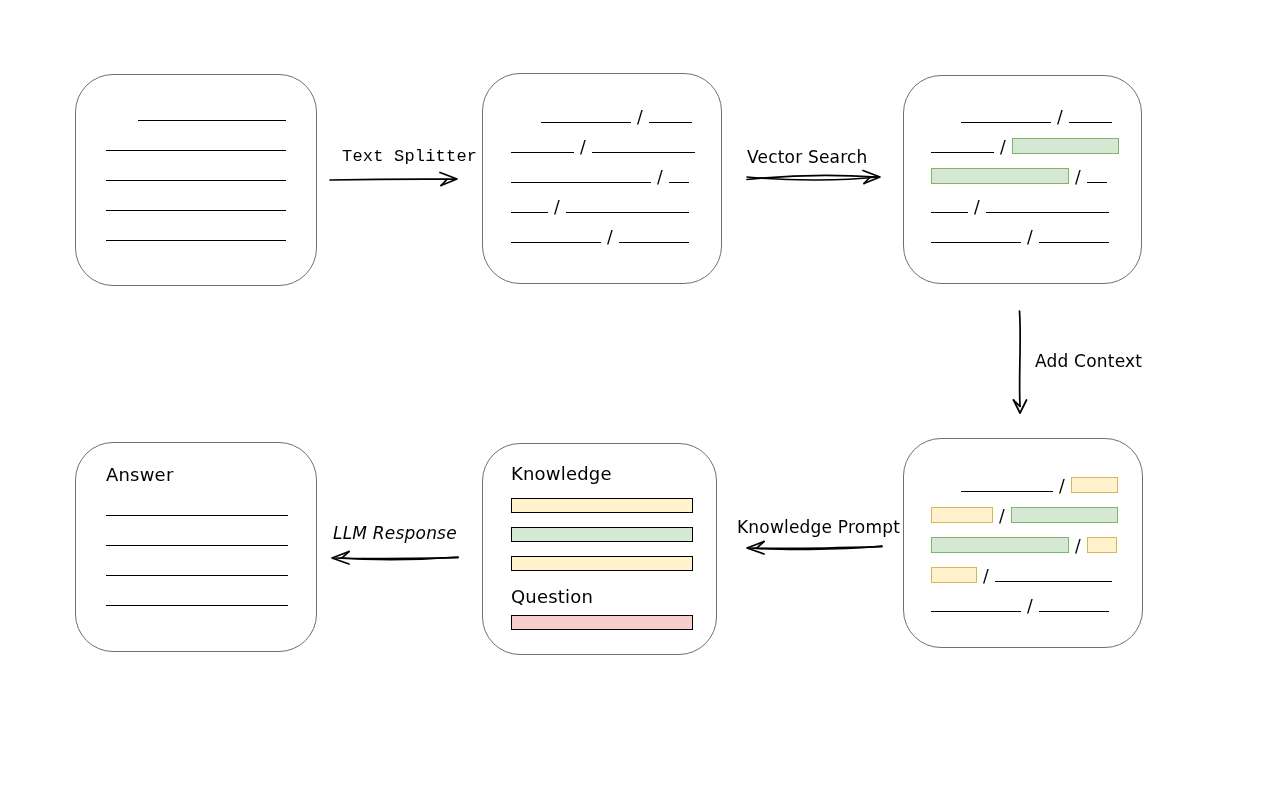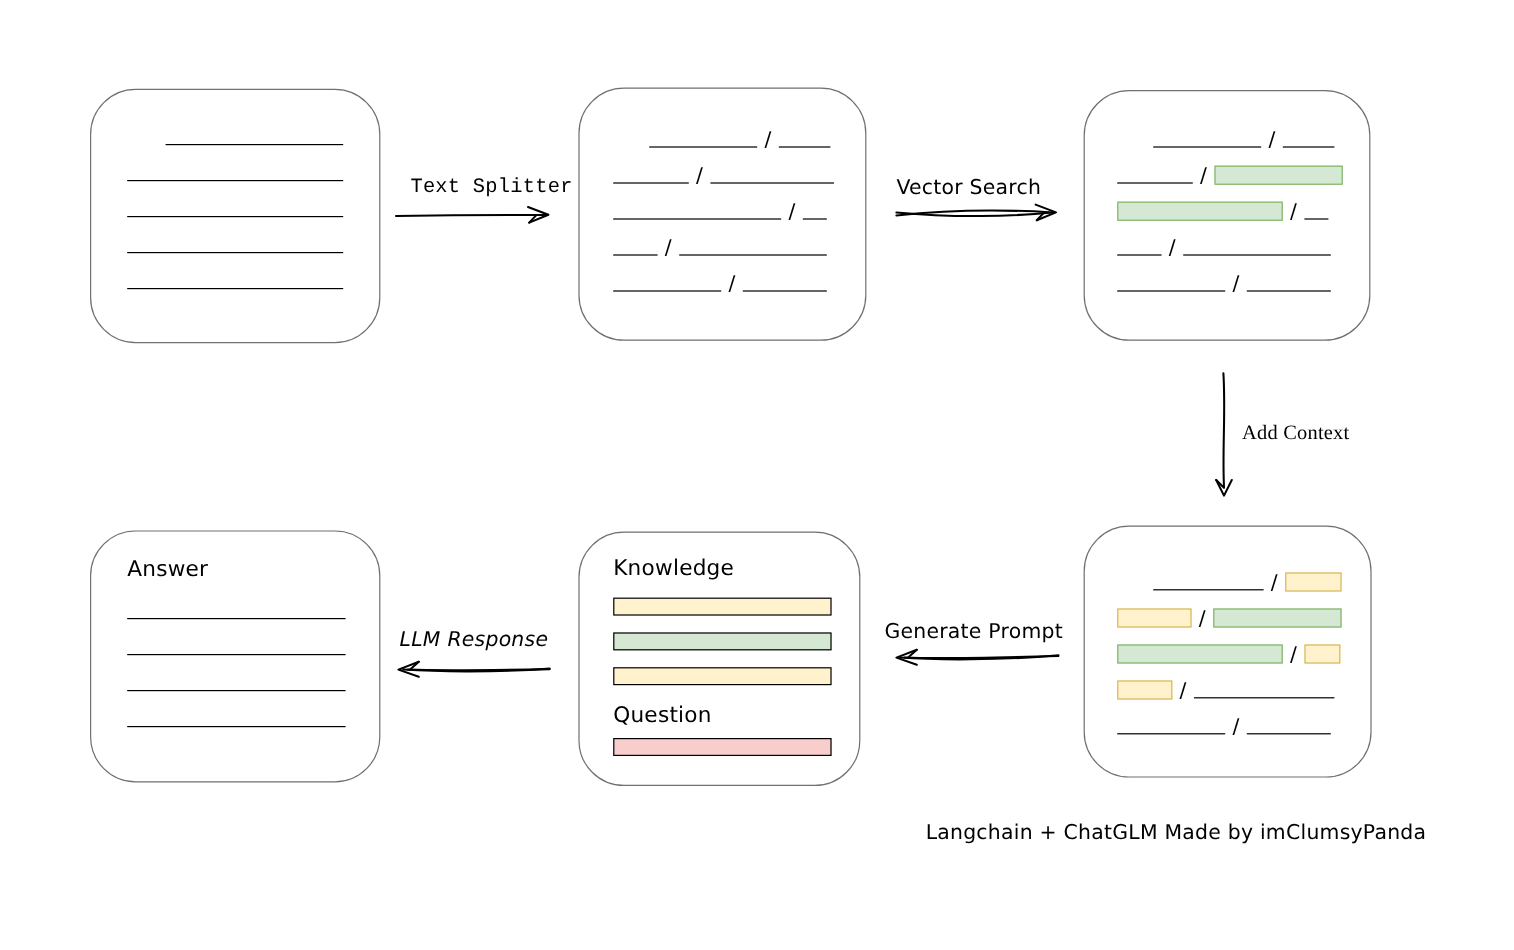--- a/index.html
+++ b/index.html
@@ -37,21 +37,21 @@
   .bars.k .bar{margin-top:12px;}
   .bars.k .bar + .bar{margin-top:14px;}
   .heading-q{margin-top:14px;}
   .bars.q .bar{margin-top:6px;}
   #box-answer .rows .row{height:30px;}
 
   
   .arrow-label{position:absolute;font-size:17px;white-space:nowrap;letter-spacing:0.2px;}
   #lbl-text-splitter{left:342px;top:147px;font-family:Liberation Mono, monospace;}
   #lbl-vector-search{left:747px;top:147px;}
-  #lbl-add-context{left:1035px;top:351px;font-family:Liberation Serif, serif;}
+  #lbl-add-context{left:1035px;top:351px;}
   #lbl-generate-prompt{left:737px;top:517px;}
   #lbl-llm-response{left:333px;top:523px;font-style:italic;}
   svg.arrow{position:absolute;overflow:visible;}
   #arr-text-splitter{left:328px;top:169px;}
   #arr-vector-search{left:744px;top:167px;}
   #arr-add-context{left:1008px;top:309px;}
   #arr-generate-prompt{left:734px;top:537px;}
   #arr-llm-response{left:320px;top:547px;}
   svg.arrow path, svg.arrow polyline{stroke:var(--ink);stroke-width:1.7;fill:none;stroke-linecap:round;stroke-linejoin:round;}
 
@@ -222,31 +222,30 @@
     <polyline points="120,16.5 126,10.2"></polyline>
   </svg>
 
   <div class="arrow-label" id="lbl-add-context">Add Context</div>
   <svg class="arrow" id="arr-add-context" width="24" height="110">
     <path d="M11.5,2 C13.5,35 10.5,65 12,97"></path>
     <polyline points="5.5,91 12,104 18.5,91"></polyline>
     <polyline points="5.5,91 12,97.5"></polyline>
   </svg>
 
-  <div class="arrow-label" id="lbl-generate-prompt">Generate Prompt</div>
+  <div class="arrow-label" id="lbl-generate-prompt">Knowledge Prompt</div>
   <svg class="arrow" id="arr-generate-prompt" width="152" height="22">
     <path d="M148,9 C100,13.5 45,13 16,11"></path>
     <path d="M148,9.6 C100,11 45,12 20,11"></path>
     <polyline points="30,4.5 13,11 30,17"></polyline>
     <polyline points="30,4.5 23,10.8"></polyline>
   </svg>
 
   <div class="arrow-label" id="lbl-llm-response">LLM Response</div>
   <svg class="arrow" id="arr-llm-response" width="142" height="22">
     <path d="M138,10 C90,14 40,12.5 16,11"></path>
     <path d="M138,10.6 C90,11.5 40,11.8 20,11"></path>
     <polyline points="29,4.5 12,11 29,17"></polyline>
     <polyline points="29,4.5 22,10.8"></polyline>
   </svg>
 
-  <div class="footer-credit">Langchain + ChatGLM Made by imClumsyPanda</div>
 
 </div>
 
 </body></html>

